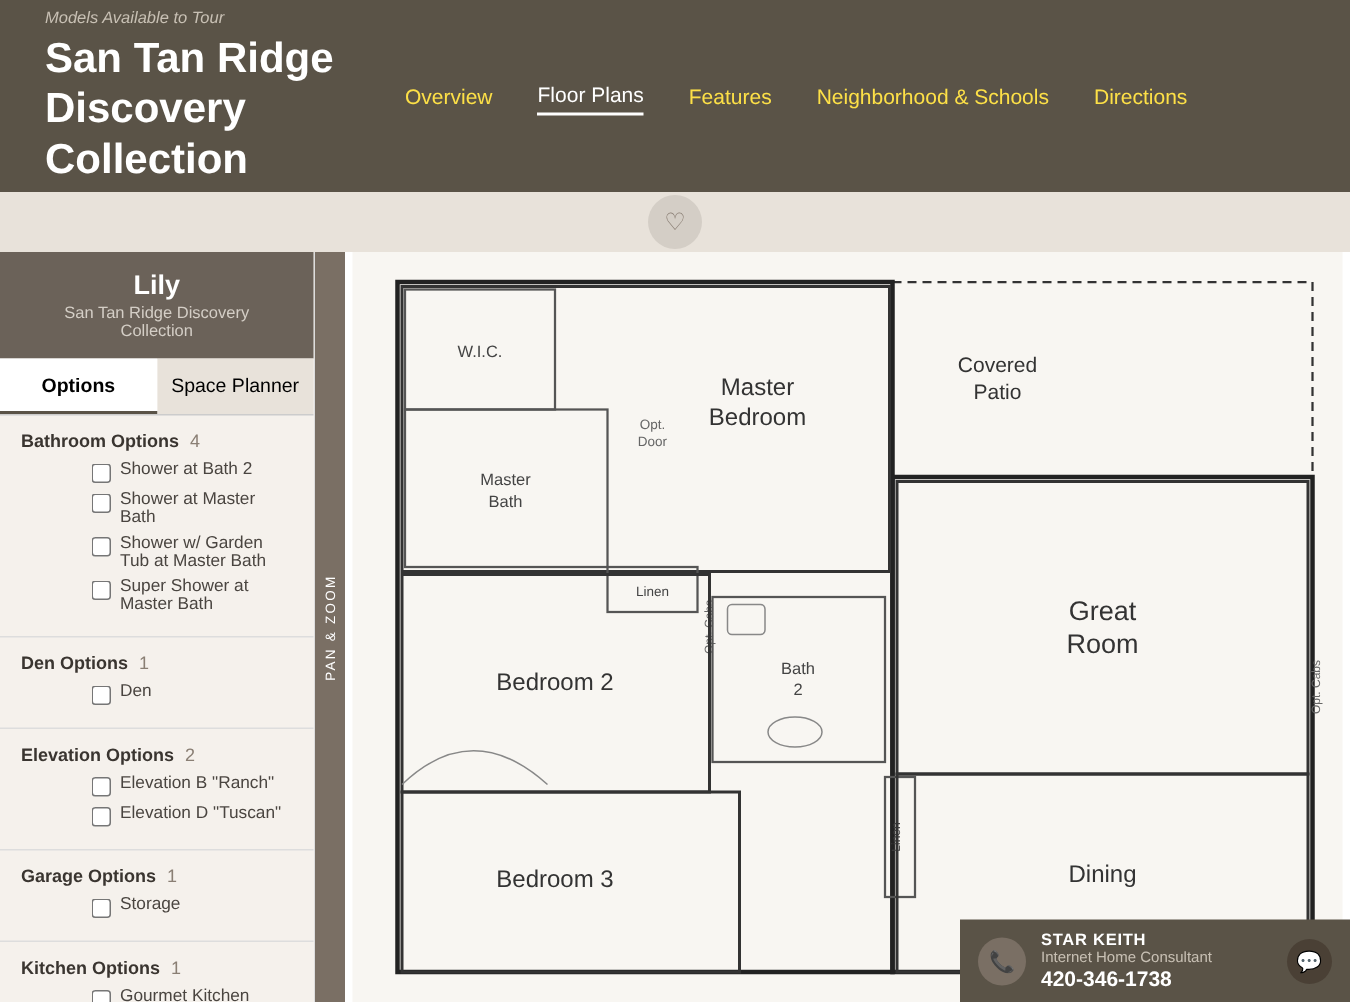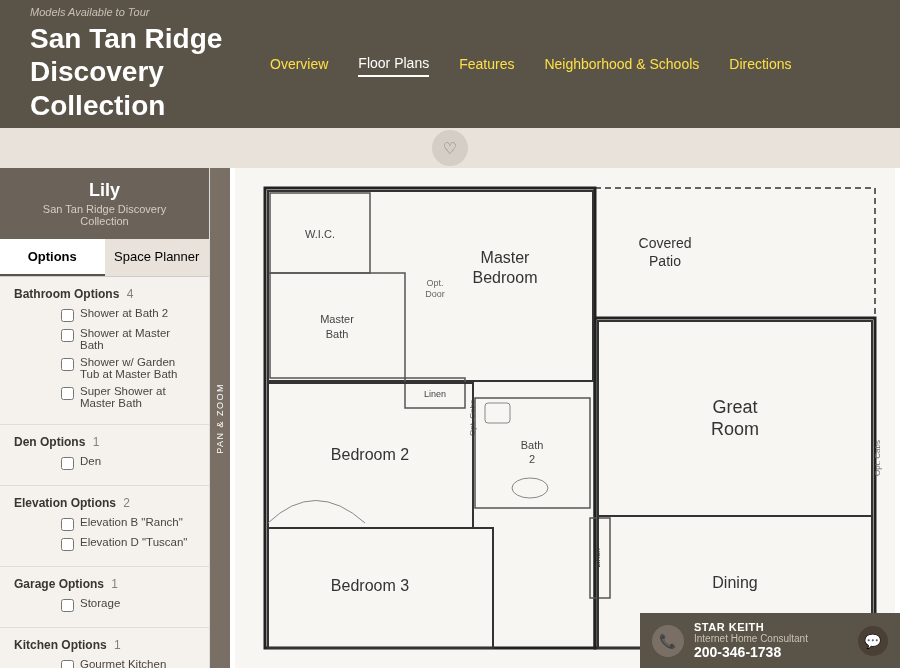--- a/index.html
+++ b/index.html
@@ -383,19 +383,19 @@
 
       <text x="480" y="468" font-size="8" fill="#666" font-family="Arial" text-anchor="middle" transform="rotate(-90 480 468)">Opt. Cabs</text>
     </svg>
 
     
     <div class="contact-bar">
       <div class="contact-phone-icon">📞</div>
       <div class="contact-info">
         <div class="contact-name">STAR KEITH</div>
         <div class="contact-title">Internet Home Consultant</div>
-        <div class="contact-number">200-346-1738</div>
+        <div class="contact-number">420-346-1738</div>
       </div>
       <div class="contact-chat">💬</div>
     </div>
   </div>
 
 </div>
 
 </body></html>

